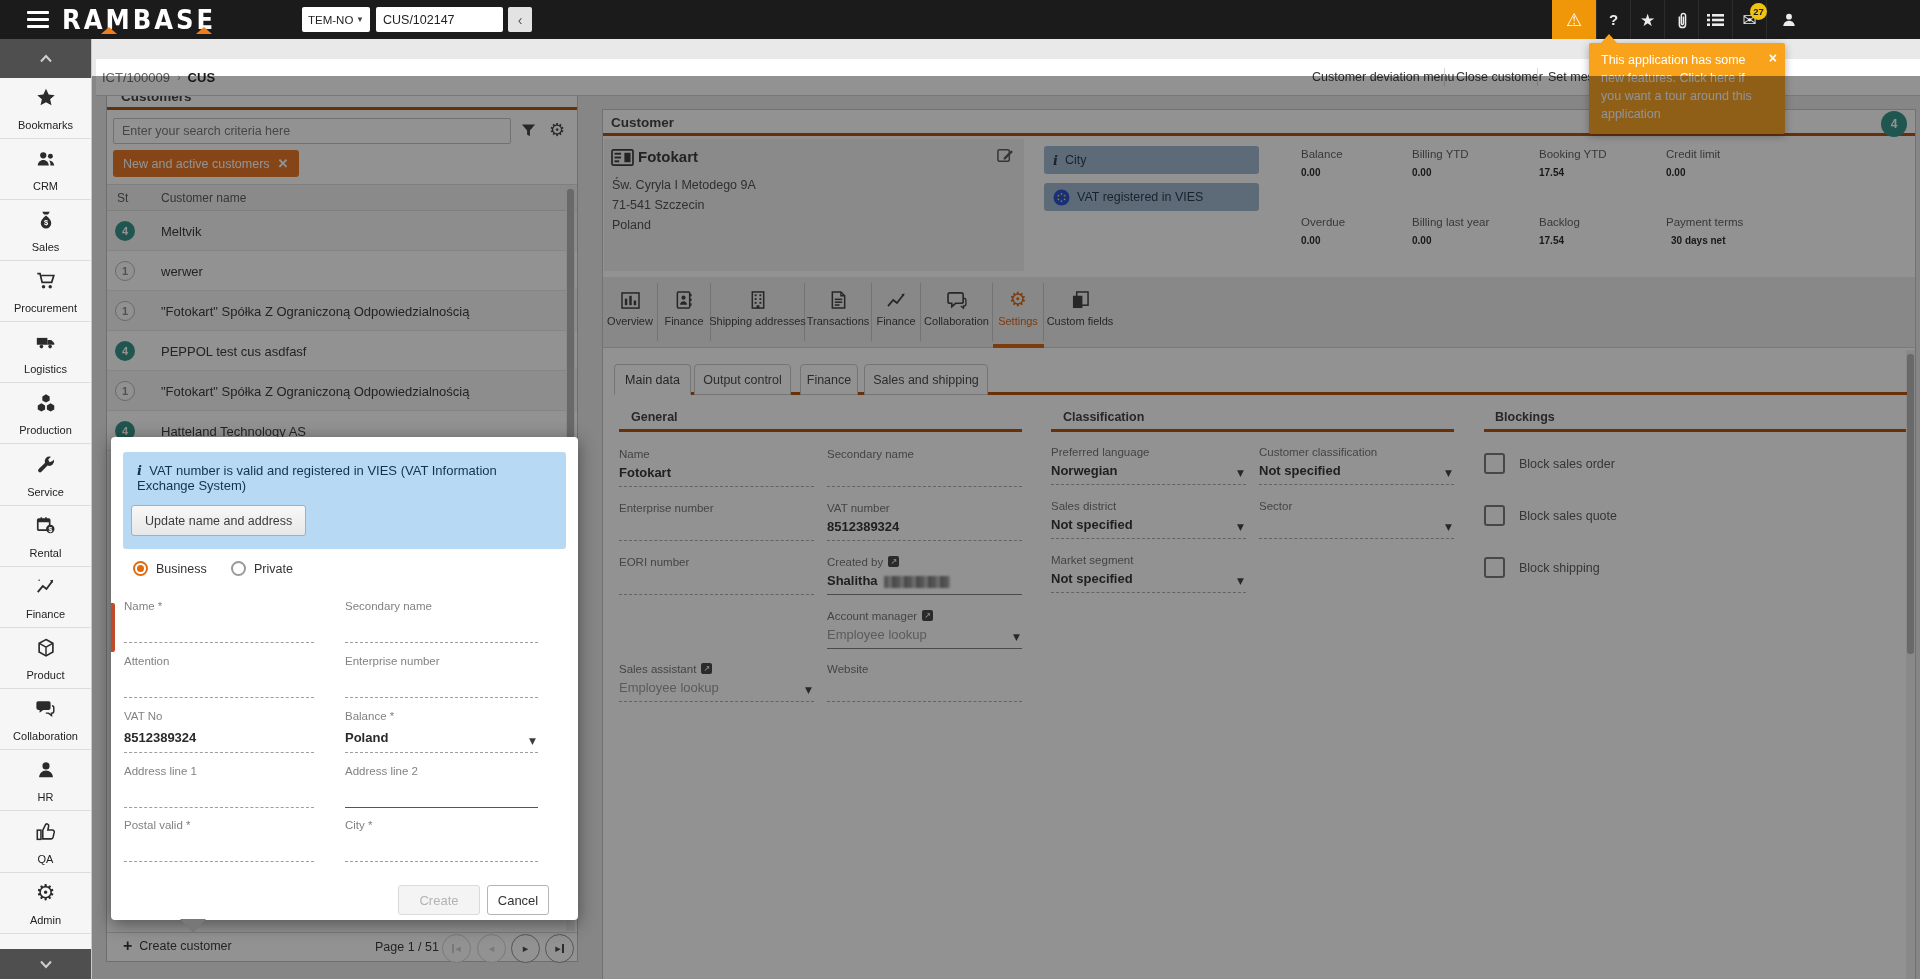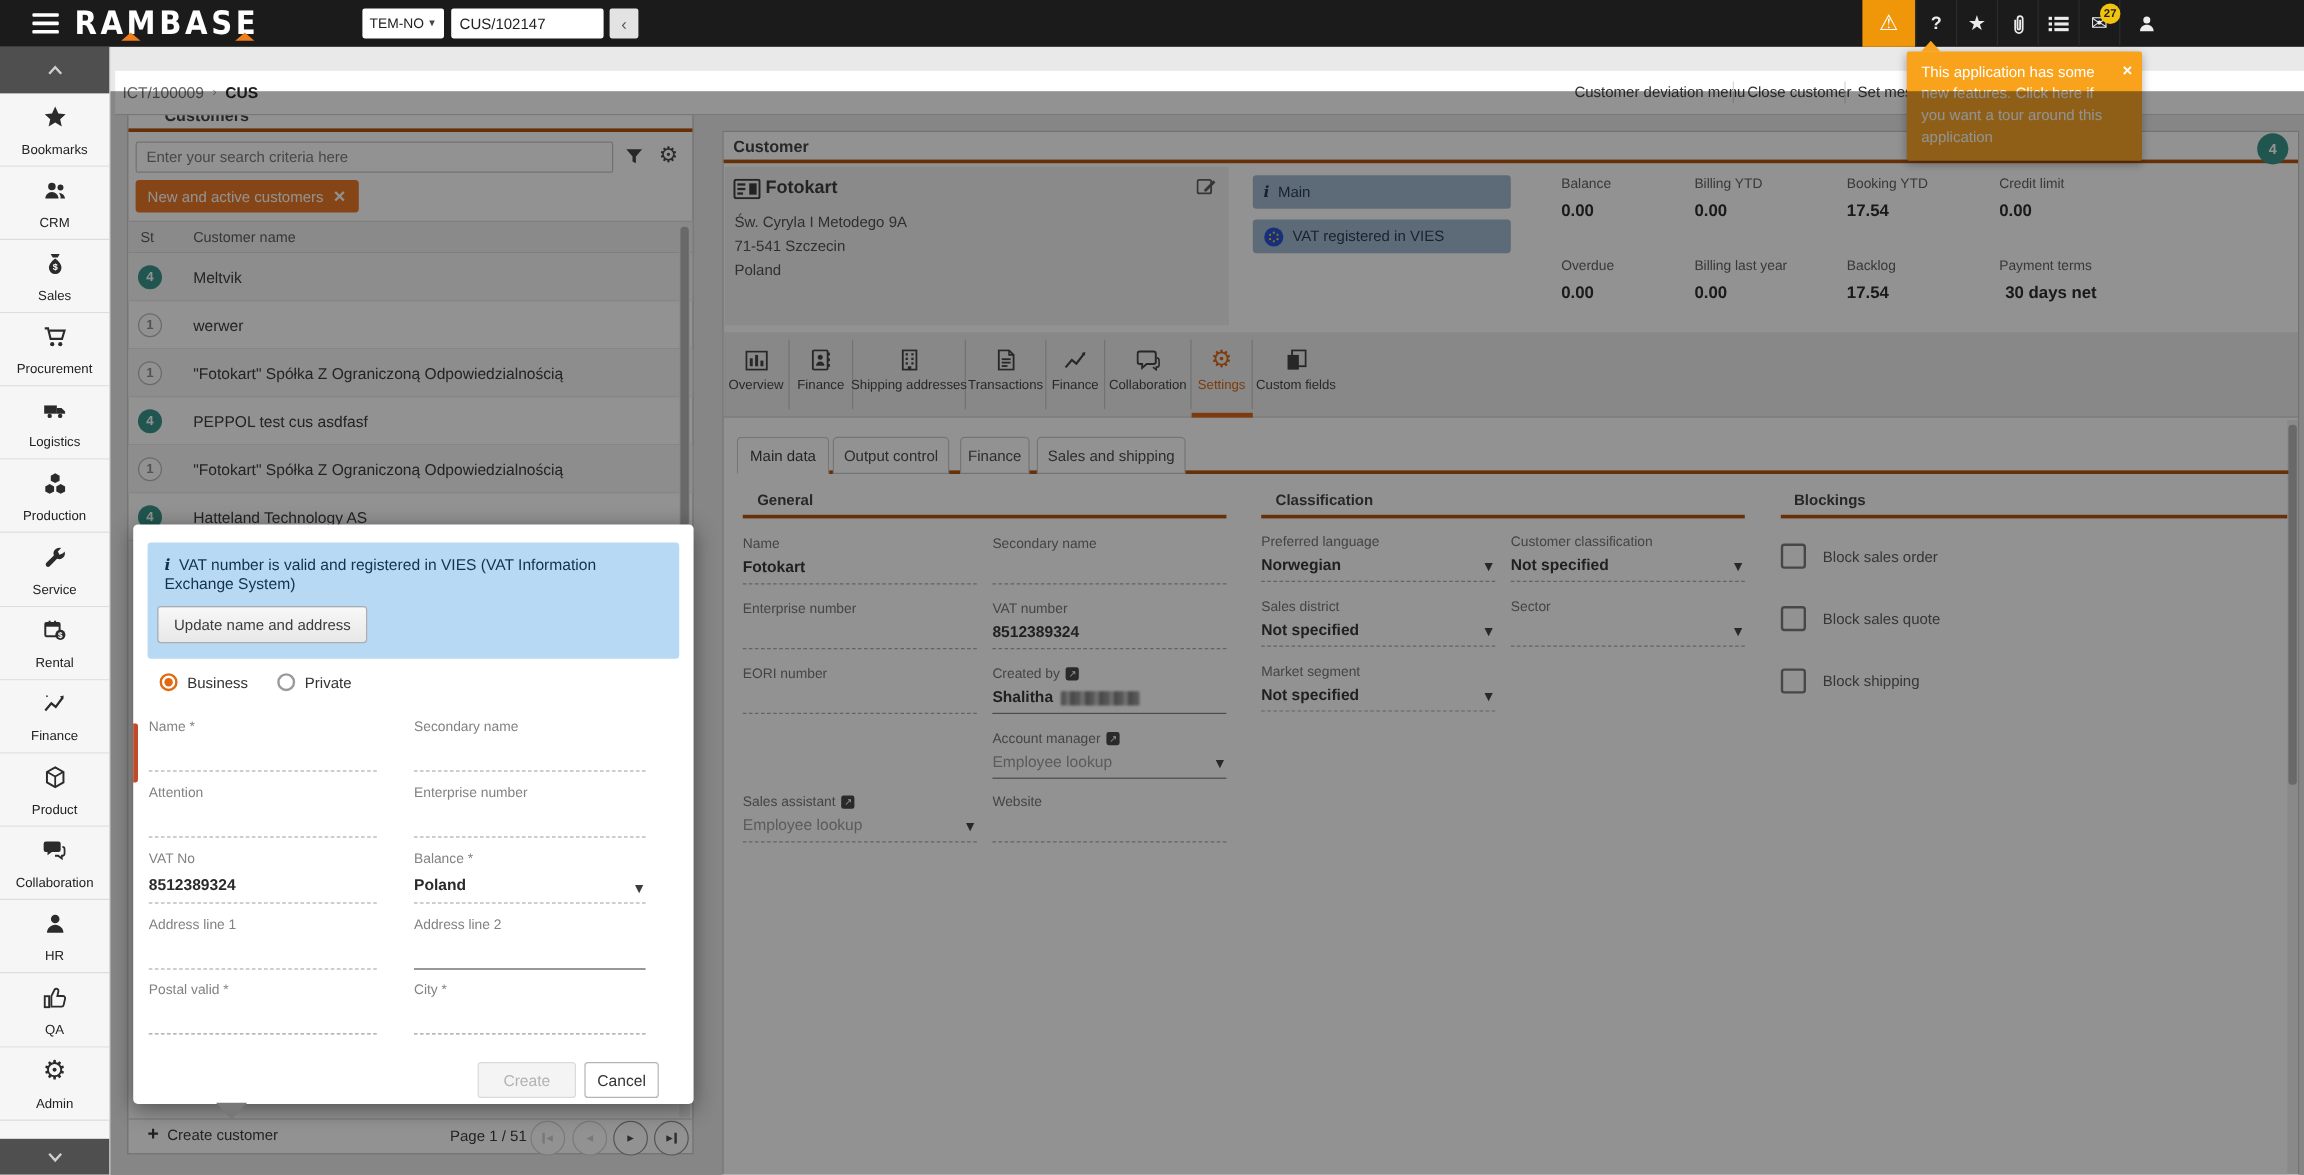--- a/index.html
+++ b/index.html
@@ -85,21 +85,21 @@
               border:1px solid #c4c4c4;box-sizing:border-box;margin-top:26px;}
   .cust-card{position:absolute;left:1px;top:29px;width:420px;height:132px;background:#f0f0f0;}
   .cc-name{position:absolute;left:34px;top:9px;font-size:15px;font-weight:bold;color:#333;}
   .cc-addr{position:absolute;left:8px;font-size:12.5px;color:#4a4a4a;}
   .cc-edit{position:absolute;right:10px;top:8px;color:#555;cursor:pointer;}
   .tag-chip{position:absolute;left:441px;width:215px;height:28px;background:#9db8cf;border-radius:3px;
             display:flex;align-items:center;padding:0 9px;gap:7px;box-sizing:border-box;font-size:12.5px;
             color:#1d3144;cursor:pointer;}
   .iinfo{font-family:"DejaVu Serif",serif;font-weight:bold;font-style:italic;font-size:13px;}
   .stat-lb{position:absolute;font-size:11.5px;color:#5a5a5a;}
-  .stat-vl{position:absolute;font-size:14px;font-weight:bold;color:#222;}
+  .stat-vl{position:absolute;font-size:10px;font-weight:bold;color:#222;}
 
   .tabstrip{position:absolute;left:0;top:167px;width:1312px;height:71px;background:#ececec;
             border-bottom:1px solid #d2d2d2;box-sizing:border-box;}
   .tab{position:absolute;top:6px;height:58px;border-right:1px solid #c6c6c6;box-sizing:border-box;
        display:flex;flex-direction:column;align-items:center;justify-content:flex-start;cursor:pointer;}
   .tab .tic{height:26px;display:flex;align-items:flex-end;justify-content:center;color:#3a3a3a;}
   .tab .tlb{margin-top:6px;font-size:11px;color:#3c3c3c;white-space:nowrap;}
   .tab.active .tlb,.tab.active .tic{color:#d8610c;}
   .tab-underline{position:absolute;top:67px;height:4px;background:#d8610c;}
   .glyph-gear{font-family:"DejaVu Sans",sans-serif;font-size:20px;line-height:20px;}
@@ -377,21 +377,21 @@
       <span class="sb-label">Admin</span>
     </div>
     <div class="sb-scroll" style="top:910px;height:30px">
       <svg width="14" height="9" viewBox="0 0 14 9">
           <path d="M2 1.5L7 7l5-5.5" fill="none" stroke="#cfcfcf" stroke-width="2"></path>
         </svg>
     </div>
   </div>
 
   <div class="cust-panel">
-    <div class="panel-title" style="left:30px;top:5px">Customers</div>
+    <div class="panel-title" style="left:14px;top:5px">Customers</div>
     <div class="panel-rule" style="left:0;top:23px;width:470px"></div>
     <input class="search-inp" placeholder="Enter your search criteria here" style="">
     <span class="abs" style="left:414px;top:39px">
       <svg width="15" height="15" viewBox="0 0 16 16">
           <path d="M1 1.5h14L9.5 8v6l-3-1.7V8z" fill="#3a3a3a"></path>
         </svg>
     </span>
     <span class="abs glyph-gear" style="left:442px;top:36px;color:#3f3f3f;font-size:18px">⚙</span>
 
     <div class="chip">
@@ -477,21 +477,21 @@
             <path d="M7 11.5l8-8 1.8 1.8-8 8H7z" fill="#555"></path>
           </svg>
       </span>
       <span class="cc-addr" style="top:39px">Św. Cyryla I Metodego 9A</span>
       <span class="cc-addr" style="top:59px">71-541 Szczecin</span>
       <span class="cc-addr" style="top:79px">Poland</span>
     </div>
 
     <div class="tag-chip" style="top:36px">
       <span class="iinfo">i</span>
-      <span>Main</span>
+      <span>City</span>
     </div>
     <div class="tag-chip" style="top:73px">
       <span>
         <svg width="17" height="17" viewBox="0 0 17 17">
             <circle cx="8.5" cy="8.5" r="8" fill="#1e4bd2"></circle>
             <circle cx="8.5" cy="4.9" r="0.9" fill="#ffd617"></circle>
             <circle cx="11.6" cy="6.7" r="0.9" fill="#ffd617"></circle>
             <circle cx="11.6" cy="10.3" r="0.9" fill="#ffd617"></circle>
             <circle cx="8.5" cy="12.1" r="0.9" fill="#ffd617"></circle>
             <circle cx="5.4" cy="10.3" r="0.9" fill="#ffd617"></circle>

